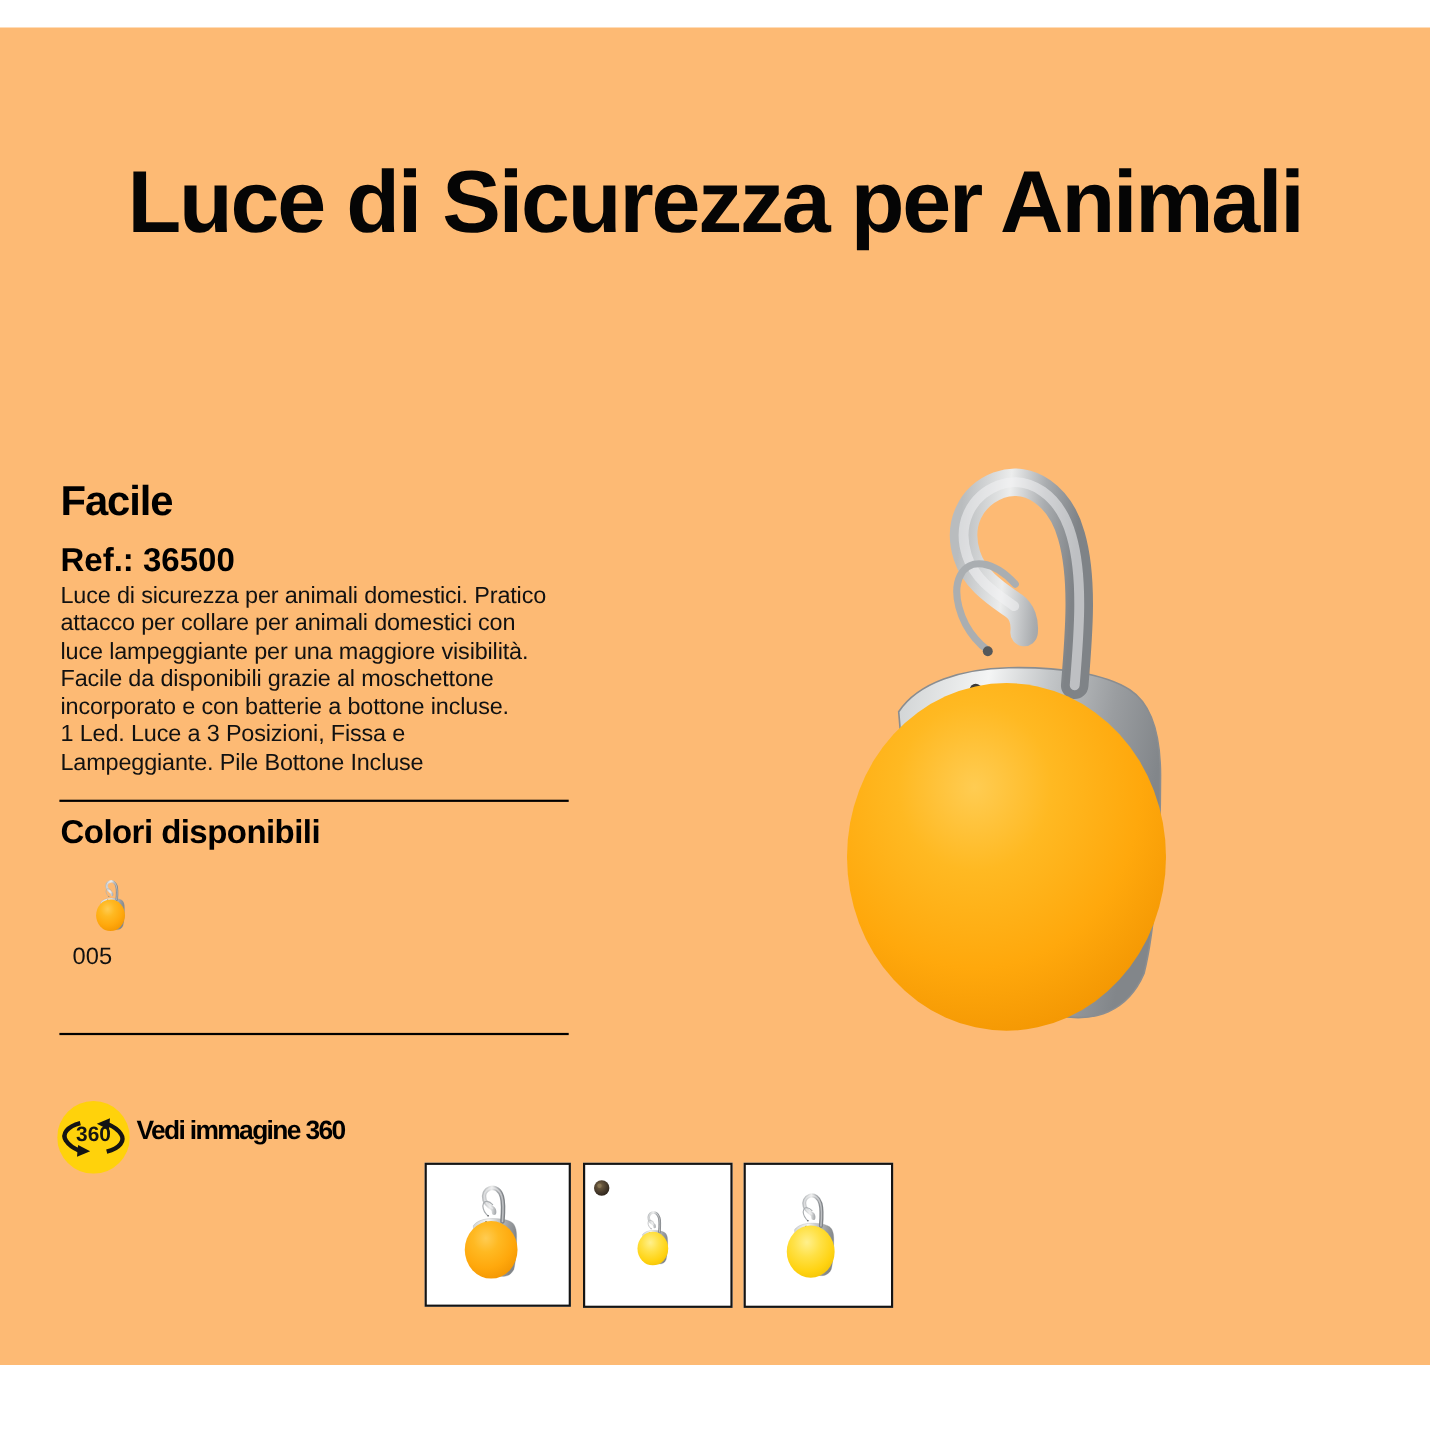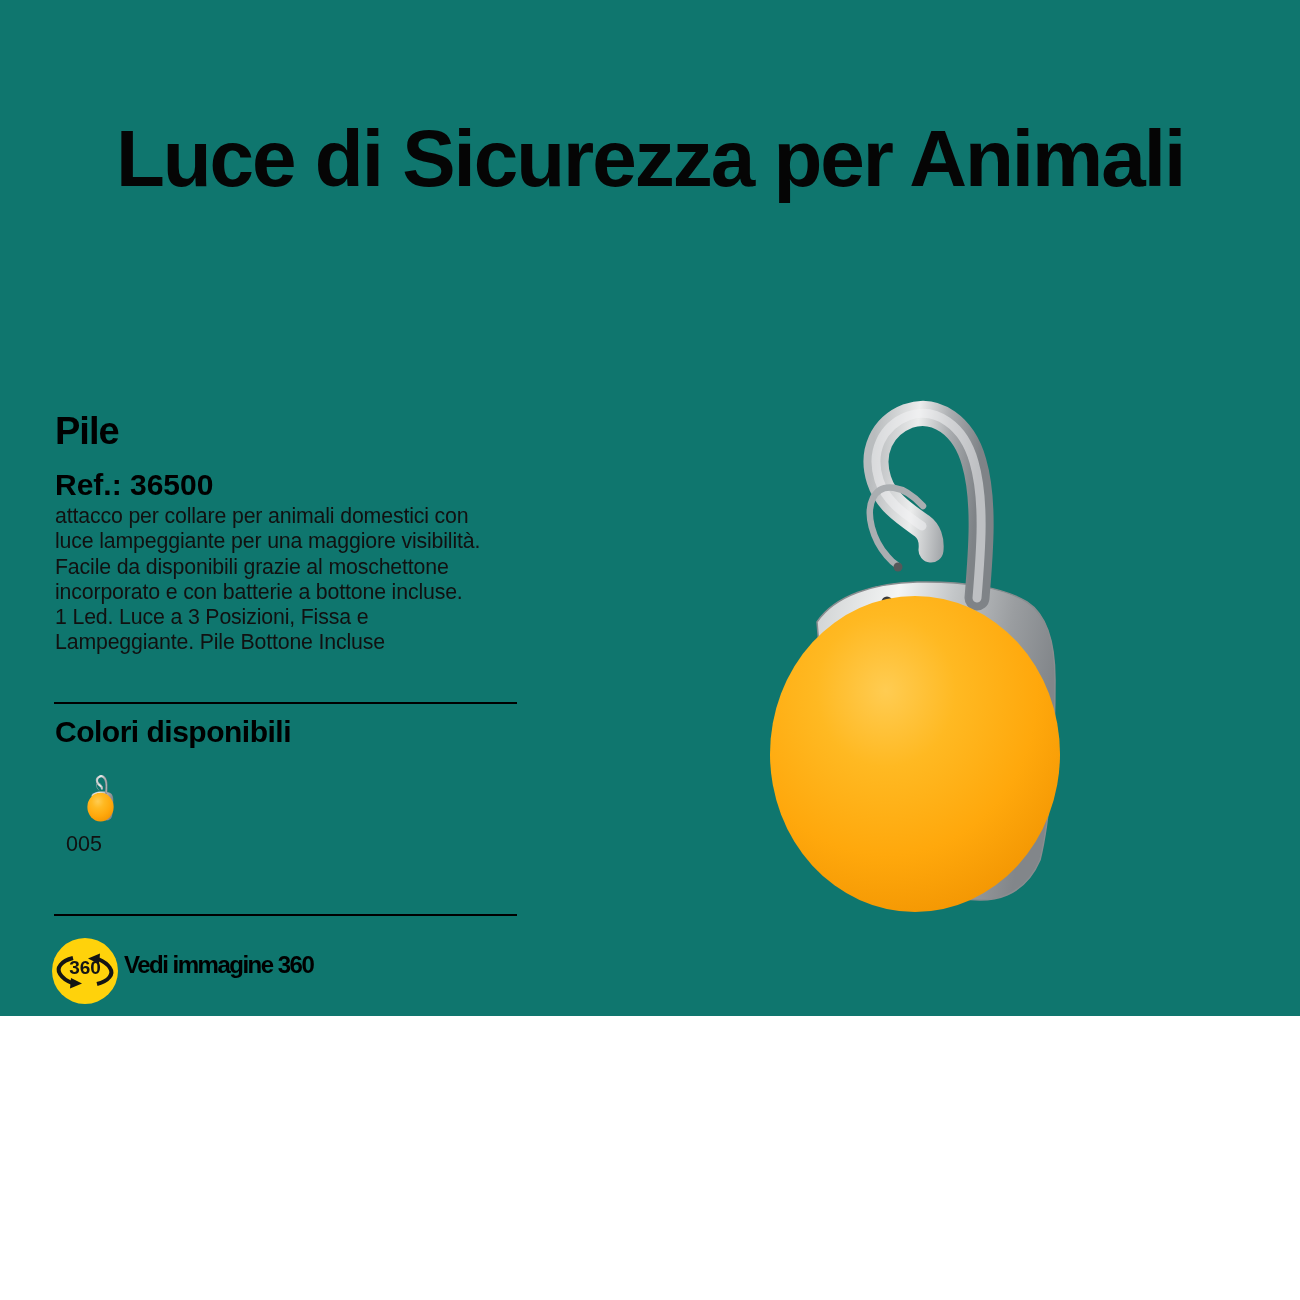--- a/index.html
+++ b/index.html
@@ -1,33 +1,33 @@
 <!DOCTYPE html>
 <html><head>
 <meta charset="utf-8">
 <style>
   html,body{margin:0;padding:0;background:#ffffff;}
   .canvas{
-    position:relative;width:1300px;height:1016px;background:#0f766e;overflow:hidden;
-    font-family:"Liberation Sans","DejaVu Sans",sans-serif;color:#000;
+    position:relative;width:1300px;height:1216px;background:#fdba74;overflow:hidden;
+    font-family:"Liberation Sans","DejaVu Sans",sans-serif;color:#000;margin-top:25px;
   }
   .abs{position:absolute;}
   .page-title{
     left:0;right:0;top:117px;text-align:center;
     font-size:80px;font-weight:bold;letter-spacing:-2px;line-height:1.05;color:#050505;
   }
   .product-name{left:55px;top:412px;font-size:38px;font-weight:bold;letter-spacing:-1px;line-height:1;}
   .product-ref{left:55px;top:470px;font-size:30px;font-weight:bold;line-height:1;}
   .product-desc{left:55px;top:504px;width:475px;font-size:21.3px;line-height:25.3px;letter-spacing:-0.15px;color:#111;}
   .divider{left:54px;width:463px;height:2px;background:#000;}
   .colors-heading{left:55px;top:717px;font-size:30px;font-weight:bold;letter-spacing:-0.5px;line-height:1;}
   .swatch{left:78px;top:770px;width:46px;height:60px;cursor:pointer;}
   .swatch svg{position:absolute;left:8px;top:4px;}
   .swatch-code{left:66px;top:834px;width:70px;text-align:left;font-size:21.5px;line-height:1;color:#111;}
-  .badge360{left:52px;top:938px;width:280px;height:66px;cursor:pointer;}
+  .badge360{left:52px;top:976px;width:280px;height:66px;cursor:pointer;}
   .badge360 .label{position:absolute;left:72px;top:13px;font-size:24px;font-weight:bold;letter-spacing:-1.5px;line-height:1.2;white-space:nowrap;}
   .main-image{left:755px;top:390px;width:320px;height:550px;}
   .thumb{border:2px solid #141414;background:#fff;cursor:pointer;}
   .thumb-1{left:386px;top:1032px;width:129px;height:127px;}
   .thumb-2{left:530px;top:1032px;width:132px;height:128px;}
   .thumb-3{left:676px;top:1032px;width:132px;height:128px;}
   .thumb svg{position:absolute;}
   svg text{font-family:"Liberation Sans","DejaVu Sans",sans-serif;}
 </style>
 </head>
@@ -88,24 +88,25 @@
       </g>
       <g id="prod-yellow">
         <use href="#prod-base"></use>
         <ellipse cx="160" cy="364" rx="145" ry="158" fill="url(#ballY)"></ellipse>
       </g>
     </defs>
   </svg>
 
   <div class="abs page-title">Luce di Sicurezza per Animali</div>
 
-  <div class="abs product-name">Pile</div>
+  <div class="abs product-name">Facile</div>
   <div class="abs product-ref">Ref.: 36500</div>
 
   <div class="abs product-desc">
+    <div>Luce di sicurezza per animali domestici. Pratico</div>
     <div>attacco per collare per animali domestici con</div>
     <div>luce lampeggiante per una maggiore visibilità.</div>
     <div>Facile da disponibili grazie al moschettone</div>
     <div>incorporato e con batterie a bottone incluse.</div>
     <div>1 Led. Luce a 3 Posizioni, Fissa e</div>
     <div>Lampeggiante. Pile Bottone Incluse</div>
   </div>
 
   <div class="abs divider" style="top:702px;"></div>
 

